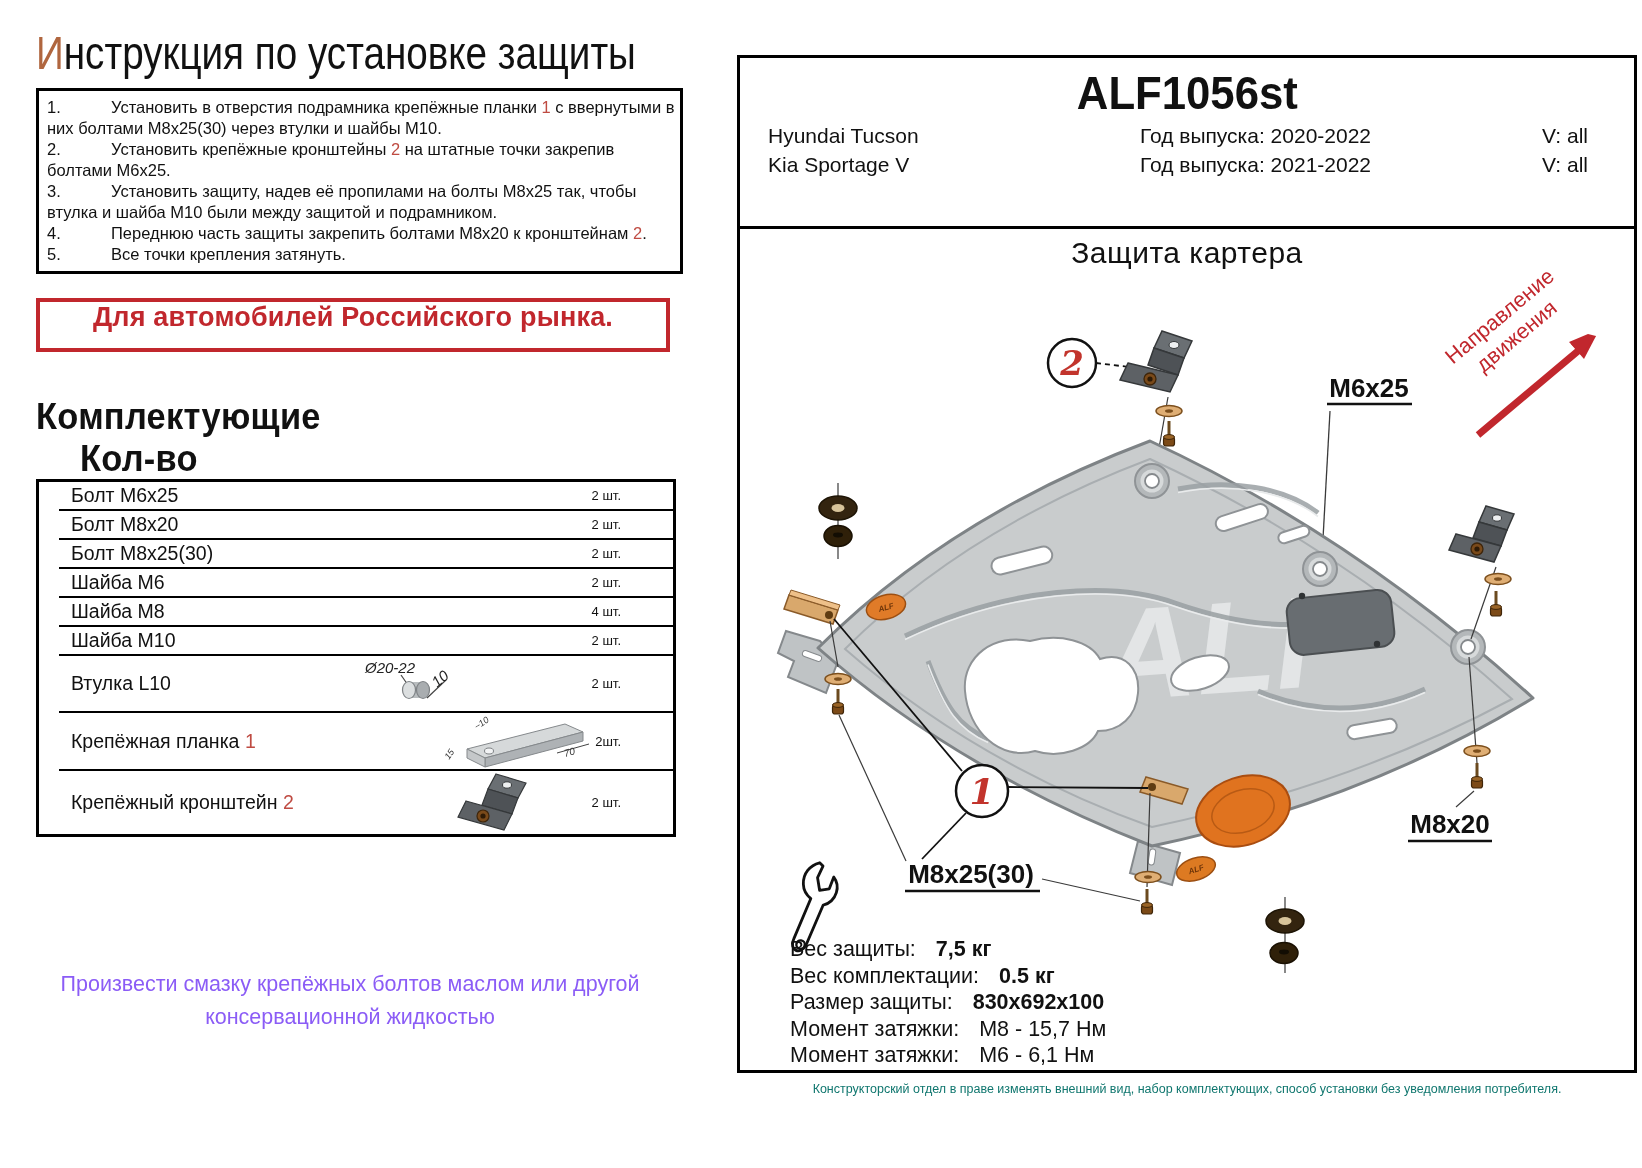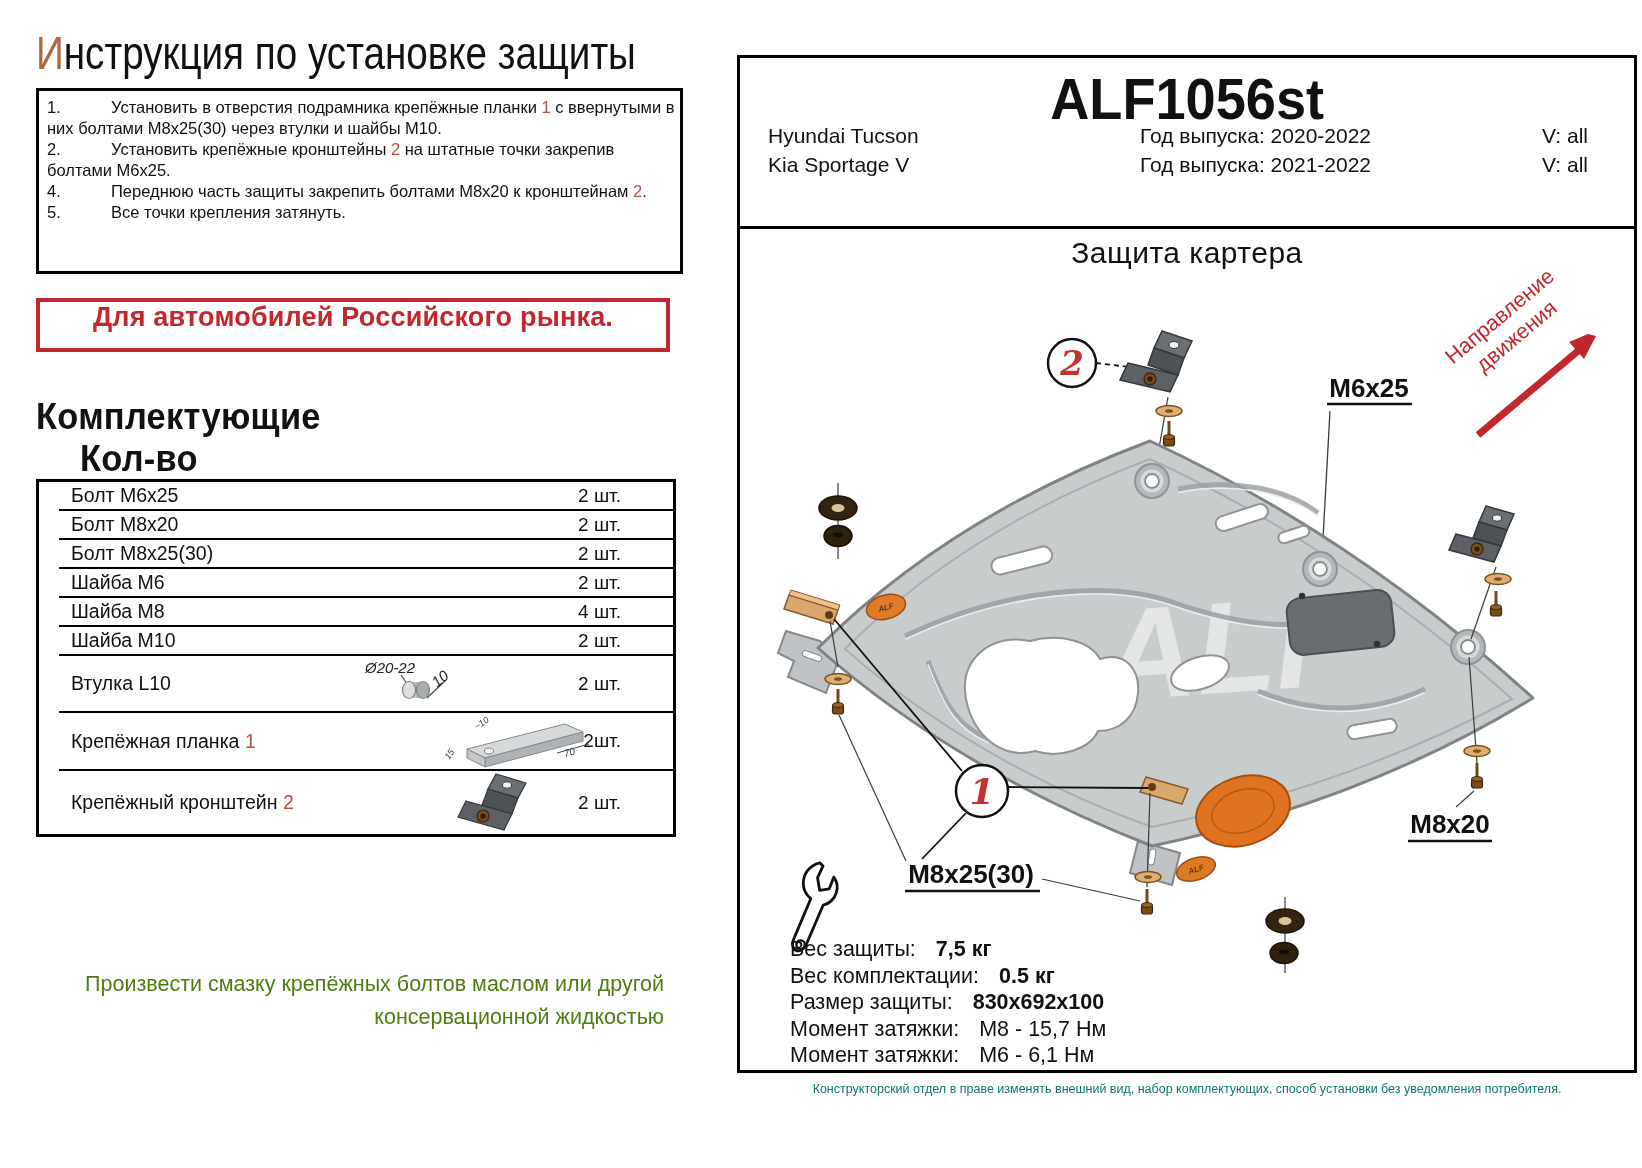--- a/index.html
+++ b/index.html
@@ -17,28 +17,28 @@
     display:flex;justify-content:center;
     color:#c1272d;font-size:27px;font-weight:bold;letter-spacing:.2px;}
   #parts-header{left:36px;top:396px;width:628px;display:flex;justify-content:space-between;
     font-size:37px;font-weight:bold;letter-spacing:.3px;flex-direction:column;}
   #parts-header .cond{display:inline-block;transform:scaleX(.93);transform-origin:0 50%;}
   #parts-header .cond.r{transform-origin:100% 50%;}
   #parts-table{left:36px;top:479px;width:634px;border:3px solid #000;}
   .prow{display:flex;align-items:center;border-top:2.5px solid #000;position:relative;margin-left:20px;}
   .prow:first-child{border-top:none;}
   .prow .plabel{flex:1;padding-left:12px;font-size:19.5px;white-space:nowrap;}
-  .prow .pqty{width:120px;text-align:right;padding-right:52px;font-size:19px;white-space:nowrap;}
+  .prow .pqty{width:120px;text-align:right;padding-right:52px;font-size:13px;white-space:nowrap;}
   .prow.h27{height:27px;} .prow.h55{height:55px;} .prow.h56{height:56px;} .prow.h63{height:63px;}
   .rowsvg{position:absolute;top:0;}
-  #lubrication-note{left:36px;top:968px;width:628px;text-align:right;color:#4d7c0f;
+  #lubrication-note{left:36px;top:968px;width:628px;text-align:center;color:#8b5cf6;
     font-size:21.5px;line-height:33px;}
   
   #panel{left:737px;top:55px;width:900px;height:1018px;border:3px solid #000;box-sizing:border-box;}
-  #part-number{left:0;top:8px;width:100%;text-align:center;font-size:57px;font-weight:bold;}
+  #part-number{left:0;top:8px;width:100%;text-align:center;font-size:46px;font-weight:bold;}
   #part-number .cond{display:inline-block;transform:scaleX(.95);}
   #vehicles{left:0;top:66px;width:100%;}
   .vrow{display:flex;align-items:baseline;padding:0 46px 0 28px;height:29px;font-size:21px;}
   .vrow .vname{width:265px;}
   .vrow .vyear{flex:1;text-align:center;}
   .vrow .vver{width:110px;text-align:right;}
   #header-divider{left:0;top:168px;width:894px;border-top:3px solid #000;}
   #diagram-title{left:0;top:178px;width:100%;text-align:center;font-size:30px;letter-spacing:.5px;}
   #diagram-svg{left:0;top:171px;}
   #specs{left:50px;top:878px;font-size:21.5px;line-height:26.5px;}
@@ -50,20 +50,21 @@
   .callout-num{font-family:"DejaVu Serif",serif;font-style:italic;font-weight:bold;}
 </style>
 </head>
 <body>
 
 <div class="abs" id="doc-title"><span class="cond"><span class="initial">И</span><span>нструкция по установке защиты</span></span></div>
 
 <div class="abs" id="instructions">
   <div class="instr-item"><span class="inum">1.</span><span>Установить в отверстия подрамника крепёжные планки </span><span class="ref">1</span><span> с ввернутыми в них болтами М8х25(30) через втулки и шайбы М10.</span></div>
   <div class="instr-item"><span class="inum">2.</span><span>Установить крепёжные кронштейны </span><span class="ref">2</span><span> на штатные точки закрепив болтами М6х25.</span></div>
+  <div class="instr-item"><span class="inum">3.</span><span>Установить защиту, надев её пропилами на болты М8х25 так, чтобы втулка и шайба М10 были между защитой и подрамником.</span></div>
   <div class="instr-item"><span class="inum">4.</span><span>Переднюю часть защиты закрепить болтами М8х20 к кронштейнам </span><span class="ref">2</span><span>.</span></div>
   <div class="instr-item"><span class="inum">5.</span><span>Все точки крепления затянуть.</span></div>
 </div>
 
 <div class="abs" id="market-notice">
   <span>Для автомобилей Российского рынка.</span>
 </div>
 
 <div class="abs" id="parts-header">
   <span class="cond">Комплектующие</span>

